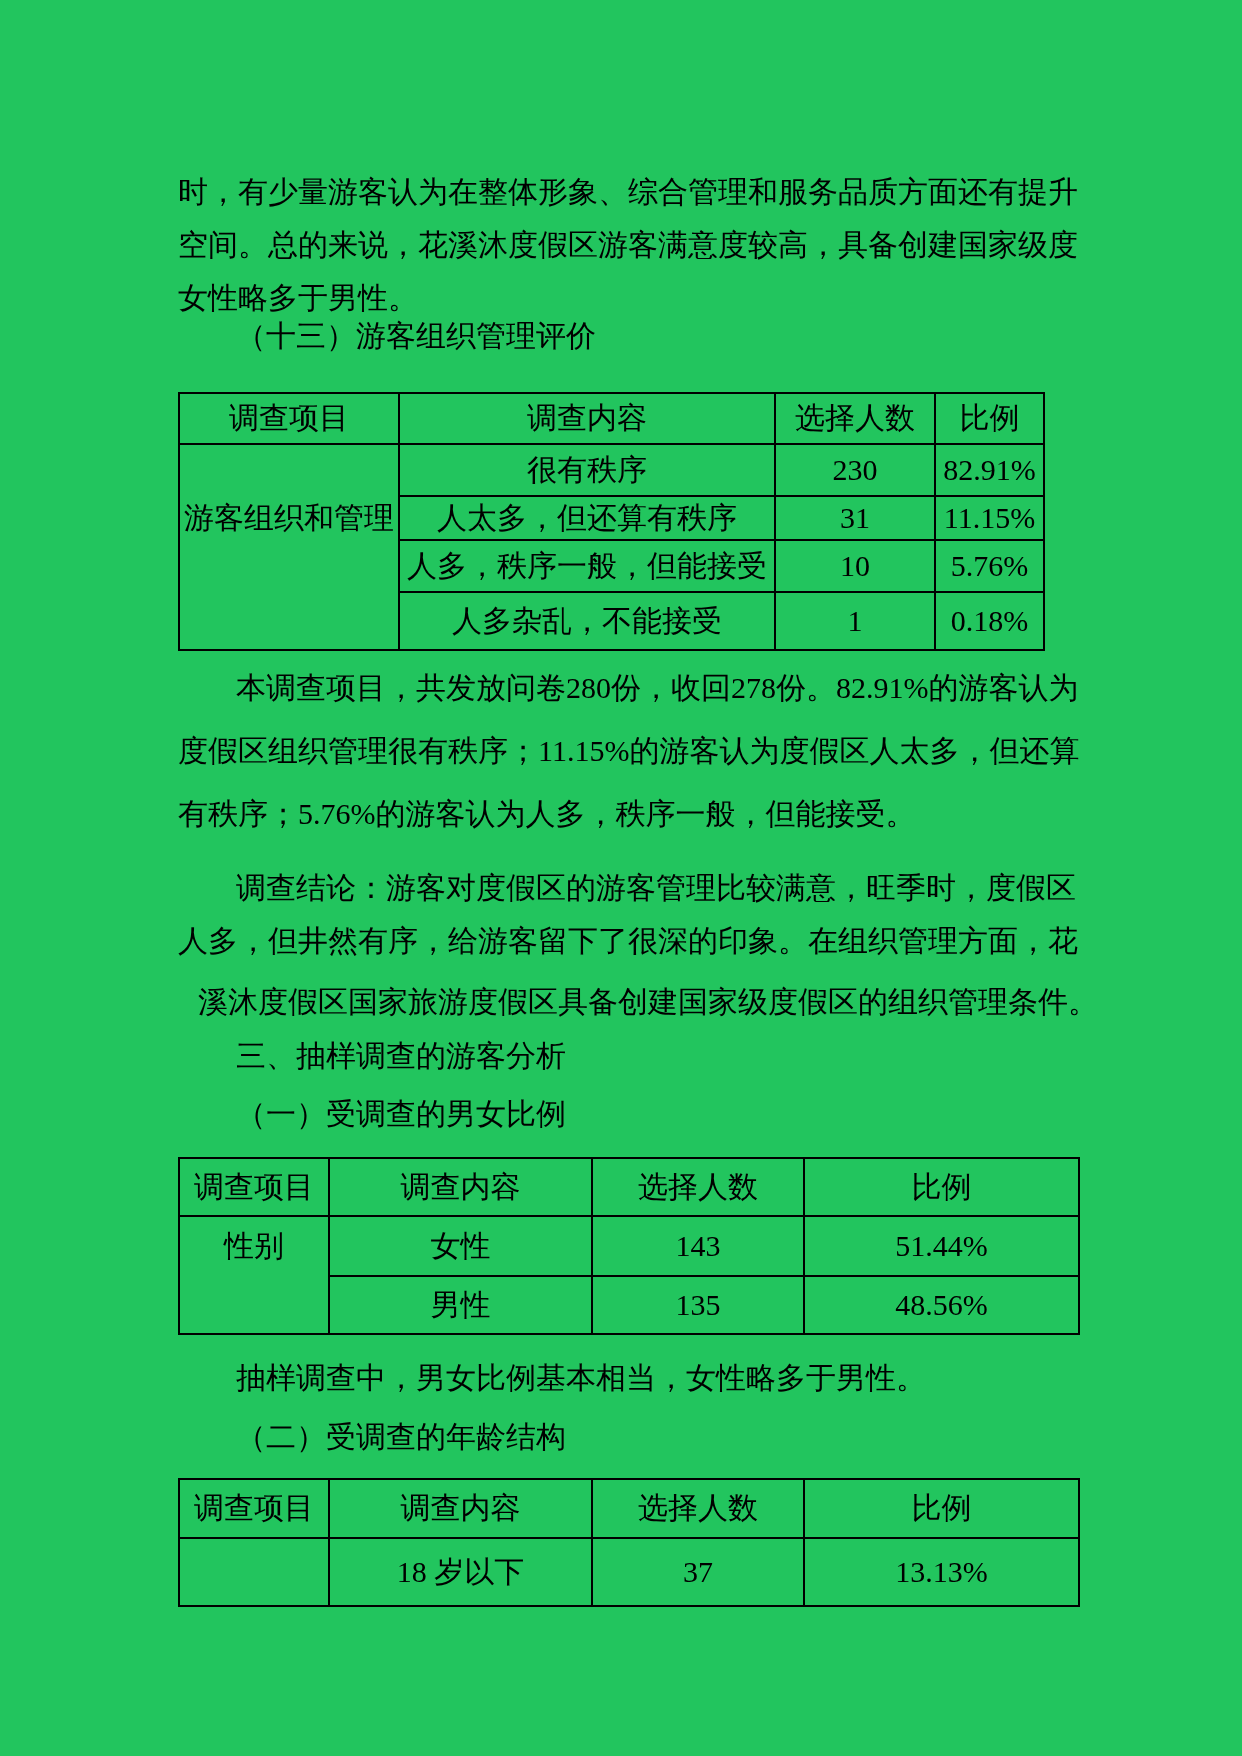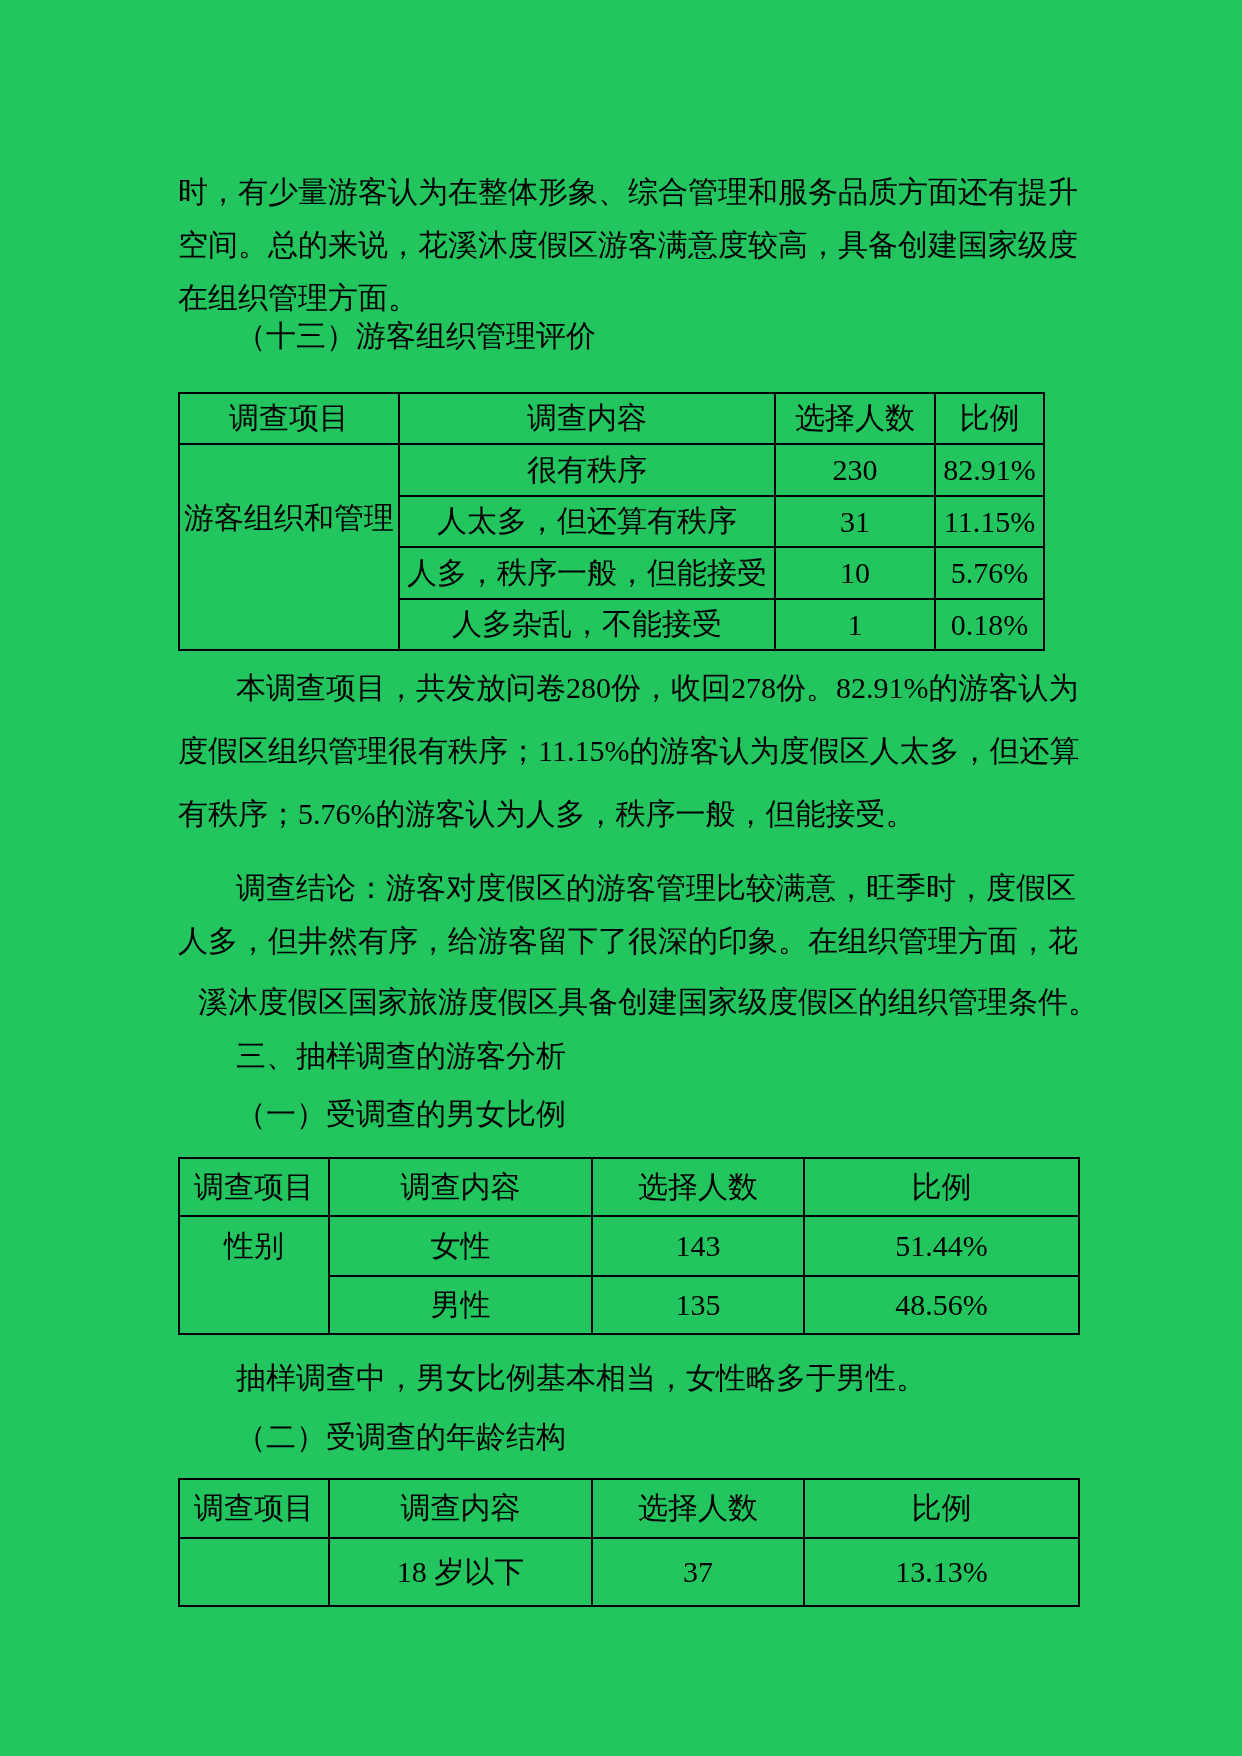--- a/index.html
+++ b/index.html
@@ -41,21 +41,21 @@
     transform: translateY(-29px);
   }
 </style>
 </head>
 <body>
 
 <div class="page">
 
   <div class="line" style="top:176px; left:178px;">时，有少量游客认为在整体形象、综合管理和服务品质方面还有提升</div>
   <div class="line" style="top:229px; left:178px;">空间。总的来说，花溪沐度假区游客满意度较高，具备创建国家级度</div>
-  <div class="line" style="top:282px; left:178px;">在组织管理方面。</div>
+  <div class="line" style="top:282px; left:178px;">女性略多于男性。</div>
 
   <div class="line" style="top:320px; left:236px;">（十三）游客组织管理评价</div>
 
   <table class="doc-table" style="left:178px; top:392px; width:865px;">
     <colgroup>
       <col style="width:220px">
         <col style="width:376px">
         <col style="width:160px">
         <col style="width:109px">
     </colgroup>
@@ -65,31 +65,31 @@
       <td>调查内容</td>
       <td>选择人数</td>
       <td>比例</td>
     </tr>
     <tr style="height:52px;">
       <td rowspan="4"><span class="group-shift">游客组织和管理</span></td>
       <td>很有秩序</td>
       <td>230</td>
       <td>82.91%</td>
     </tr>
-    <tr style="height:51px;">
+    <tr style="height:44px;">
       <td>人太多，但还算有秩序</td>
       <td>31</td>
       <td>11.15%</td>
     </tr>
     <tr style="height:52px;">
       <td>人多，秩序一般，但能接受</td>
       <td>10</td>
       <td>5.76%</td>
     </tr>
-    <tr style="height:51px;">
+    <tr style="height:58px;">
       <td>人多杂乱，不能接受</td>
       <td>1</td>
       <td>0.18%</td>
     </tr>
   </tbody>
     </table>
 
   <div class="line" style="top:672px; left:236px;">本调查项目，共发放问卷280份，收回278份。82.91%的游客认为</div>
   <div class="line" style="top:735px; left:178px;">度假区组织管理很有秩序；11.15%的游客认为度假区人太多，但还算</div>
   <div class="line" style="top:798px; left:178px;">有秩序；5.76%的游客认为人多，秩序一般，但能接受。</div>

